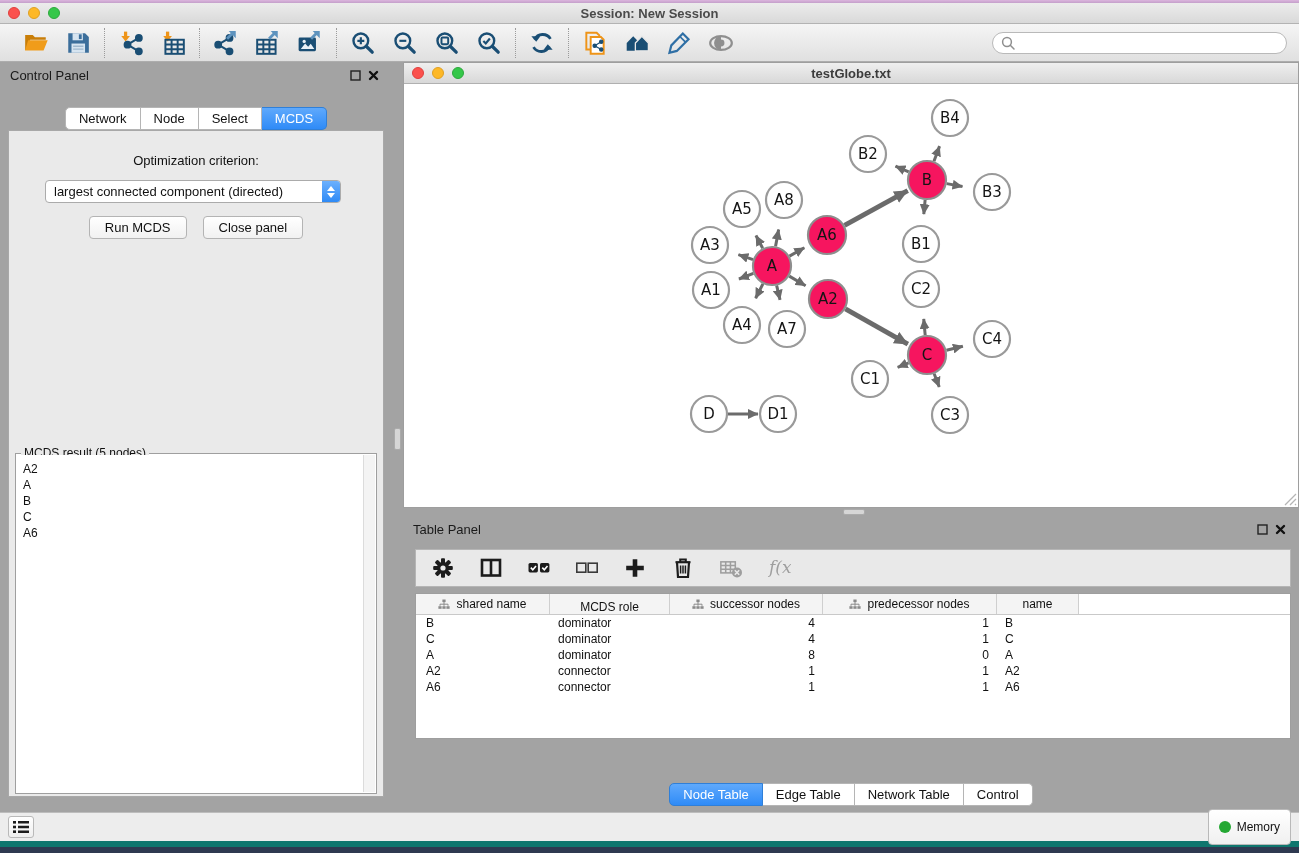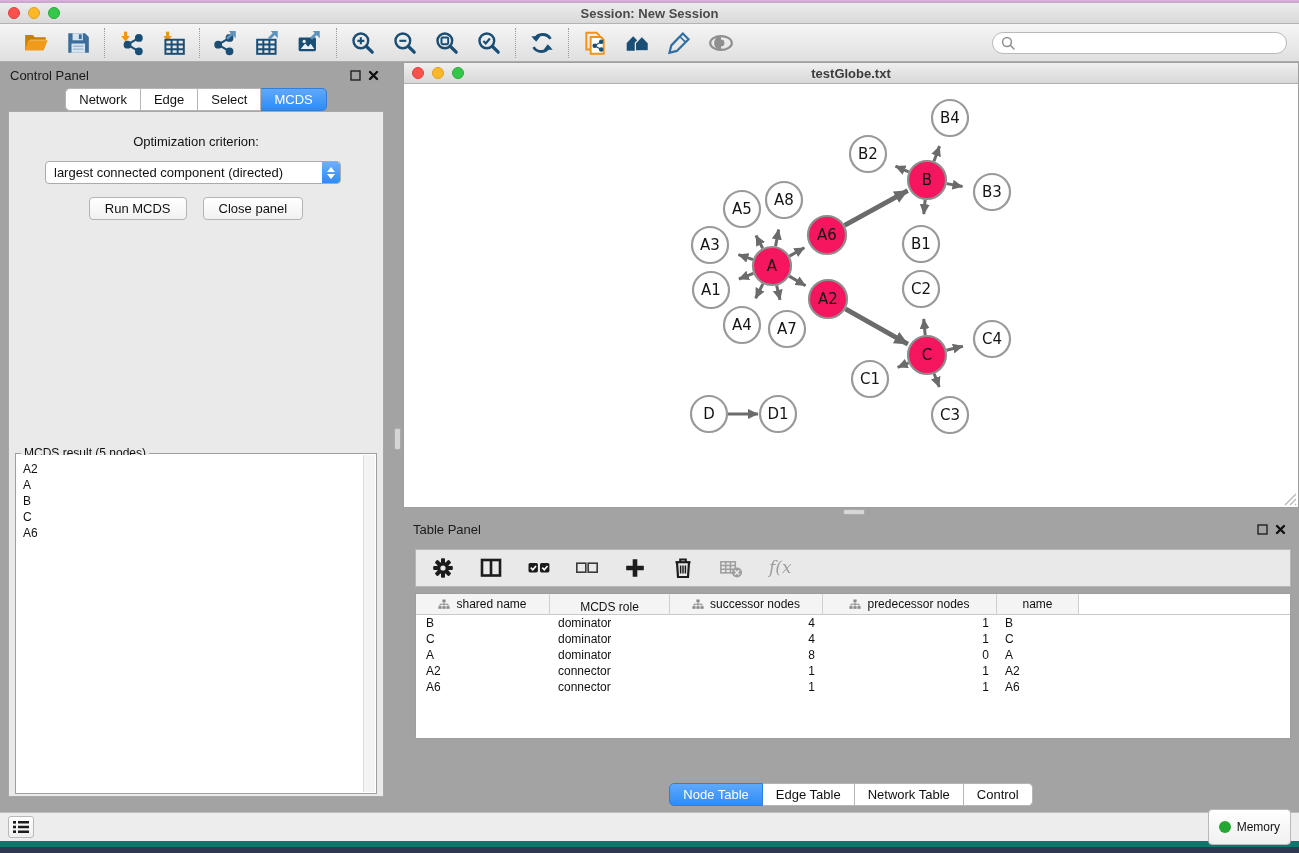--- a/index.html
+++ b/index.html
@@ -42,21 +42,21 @@
   
   .mainrow { flex:1; display:flex; min-height:0; }
 
   
   .control-panel { width:392px; flex:none; display:flex; flex-direction:column; }
   .panel-header { height:26px; flex:none; display:flex; align-items:center;
     padding:0 10px; font-size:13px; color:#1a1a1a; }
   .panel-header .ph-title { flex:1; }
   .ph-btn { width:18px; height:16px; display:flex; align-items:center;
     justify-content:center; }
-  .tabs-row { display:flex; justify-content:center; flex:none; }
+  .tabs-row { display:flex; justify-content:center; flex:none;margin-top:19px; }
   .seg { display:flex; }
   .seg .tab { font-size:13px; padding:3px 13px; background:#fff;
     border:1px solid #b5b5b5; border-left:none; color:#111; cursor:default; }
   .seg .tab:first-child { border-left:1px solid #b5b5b5;
     border-radius:5px 0 0 5px; }
   .seg .tab:last-child { border-radius:0 5px 5px 0; }
   .seg .tab.active { background:linear-gradient(#5fa9fc,#2f8bf7); color:#fff;
     border-color:#2f7fd8; }
   .tab-panel { flex:1; margin:0 8px 15px 8px; border:1px solid #a8a8a8;
     background:#eaeaea; display:flex; flex-direction:column; min-height:0; }
@@ -330,21 +330,21 @@
           </span>
           <span class="ph-btn">
             <svg width="11" height="11" viewBox="0 0 11 11">
                 <path d="M2 2 L9 9 M9 2 L2 9" stroke="#111" stroke-width="2.4" stroke-linecap="round"></path>
               </svg>
           </span>
         </div>
         <div class="tabs-row">
           <div class="seg" id="cp-tabs">
               <div class="tab">Network</div>
-              <div class="tab">Edge</div>
+              <div class="tab">Node</div>
               <div class="tab">Select</div>
               <div class="tab active">MCDS</div>
             </div>
         </div>
         <div class="tab-panel">
           <div class="opt-label">Optimization criterion:</div>
           <div class="combo">
             <span class="combo-text">largest connected component (directed)</span>
             <span class="stepper">
               <svg width="8" height="5" viewBox="0 0 8 5">

